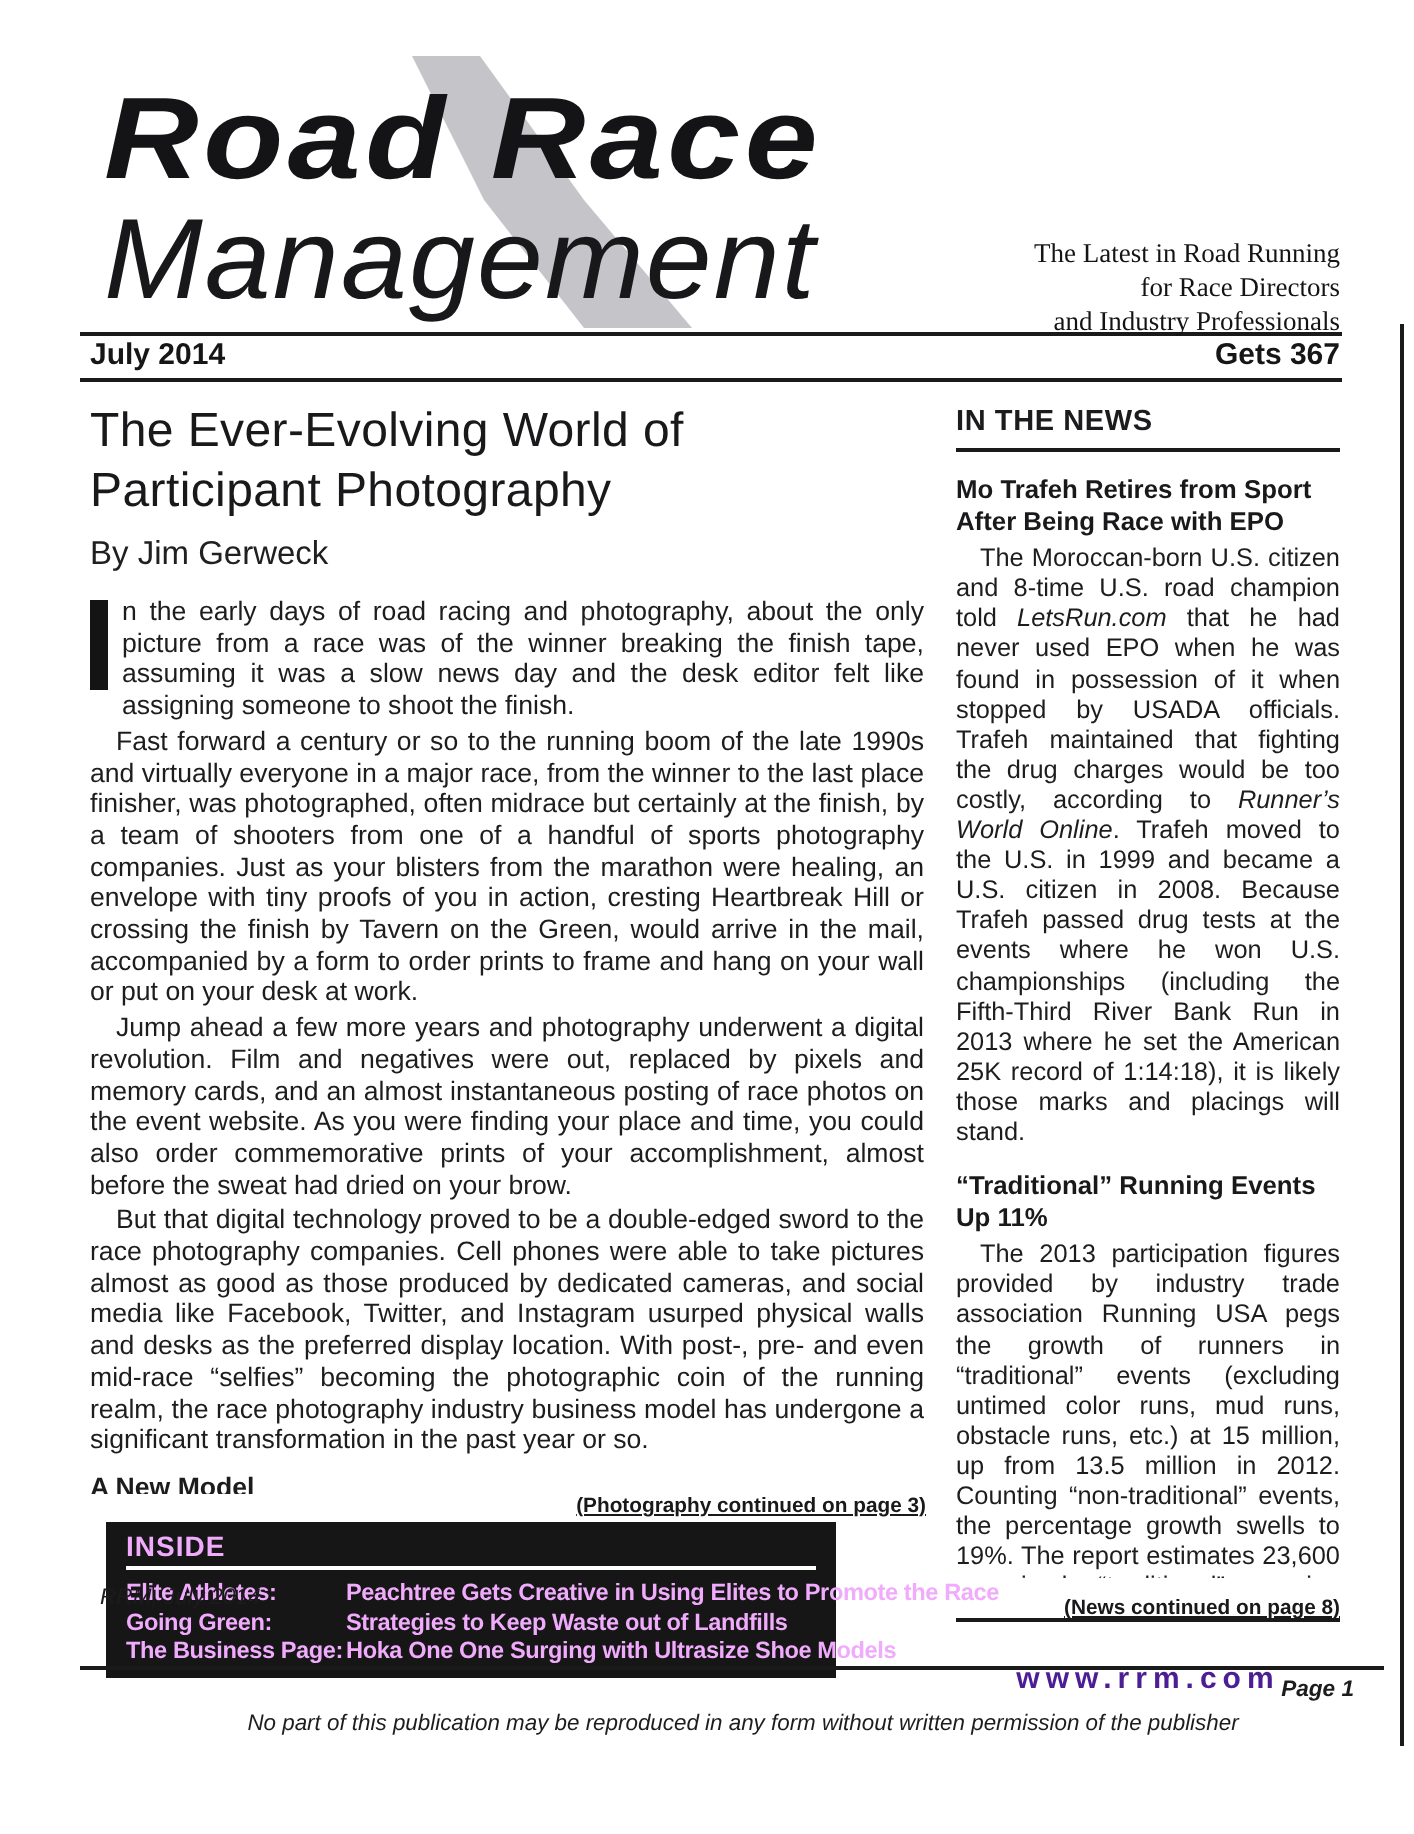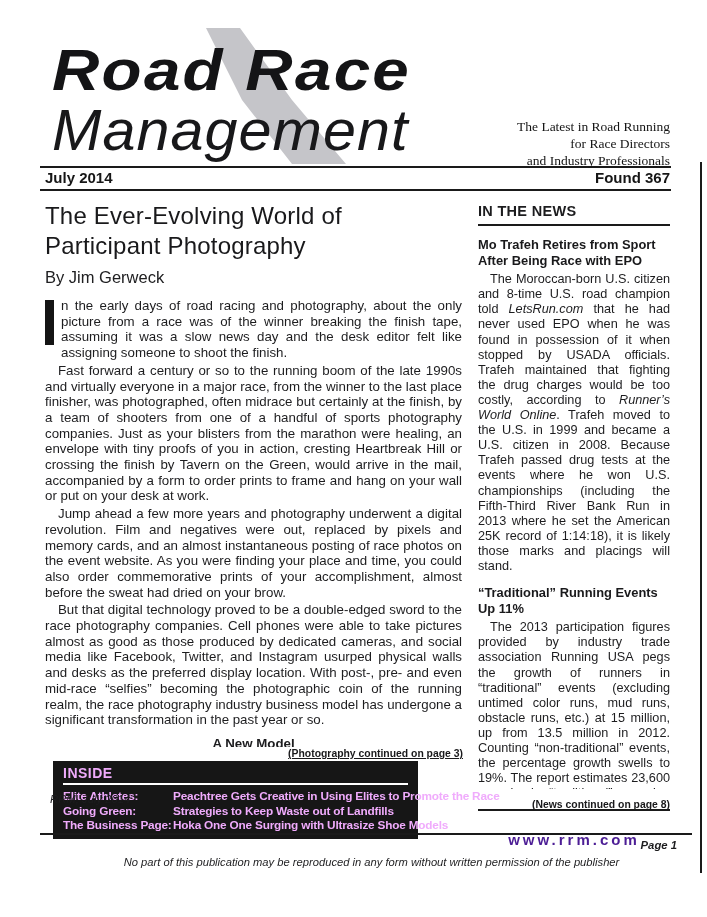--- a/index.html
+++ b/index.html
@@ -42,21 +42,21 @@
   .byline { font-size:16.5px; margin:7px 0 11px; color:#202022; }
   .body-text p {
     font-size:13.3px; line-height:15.7px; text-align:justify;
     color:#1d1d1f; margin-bottom:2px;
   }
   .body-text p.indent { text-indent:13px; }
   .dropcap {
     float:left; width:9px; height:45px; background:#141414;
     margin:2px 7px 1px 0; color:transparent; overflow:hidden;
   }
-  .subhead { text-align:center; font-weight:bold; font-size:13.3px; margin:8px 0 8px; }
+  .subhead { font-weight:bold; font-size:13.3px; margin:8px 0 8px; }
   .continued {
     font-size:10.4px; font-weight:bold; text-decoration:underline;
     color:#19191b; text-align:right;
   }
   .continued-photo { position:absolute; left:48px; top:748px; width:415px; }
   
   .inside-box {
     position:absolute; left:53px; top:761px; width:365px;
     background:#161616; color:#f0abfc; padding:4px 10px 6px;
   }
@@ -108,21 +108,21 @@
   <div class="logo-line1">Road Race</div>
   <div class="logo-line2">Management</div>
   <div class="tagline">
     <div>The Latest in Road Running</div>
     <div>for Race Directors</div>
     <div>and Industry Professionals</div>
   </div>
   <div class="rule rule-m1"></div>
   <div class="issue-row">
     <span>July 2014</span>
-    <span><span>Found </span><span>367</span></span>
+    <span><span>Gets </span><span>367</span></span>
   </div>
   <div class="rule rule-m2"></div>
 
   <div class="left-col">
     <div class="article-title">
       <div>The Ever-Evolving World of</div>
       <div>Participant Photography</div>
     </div>
     <div class="byline">By Jim Gerweck</div>
     <div class="body-text">

